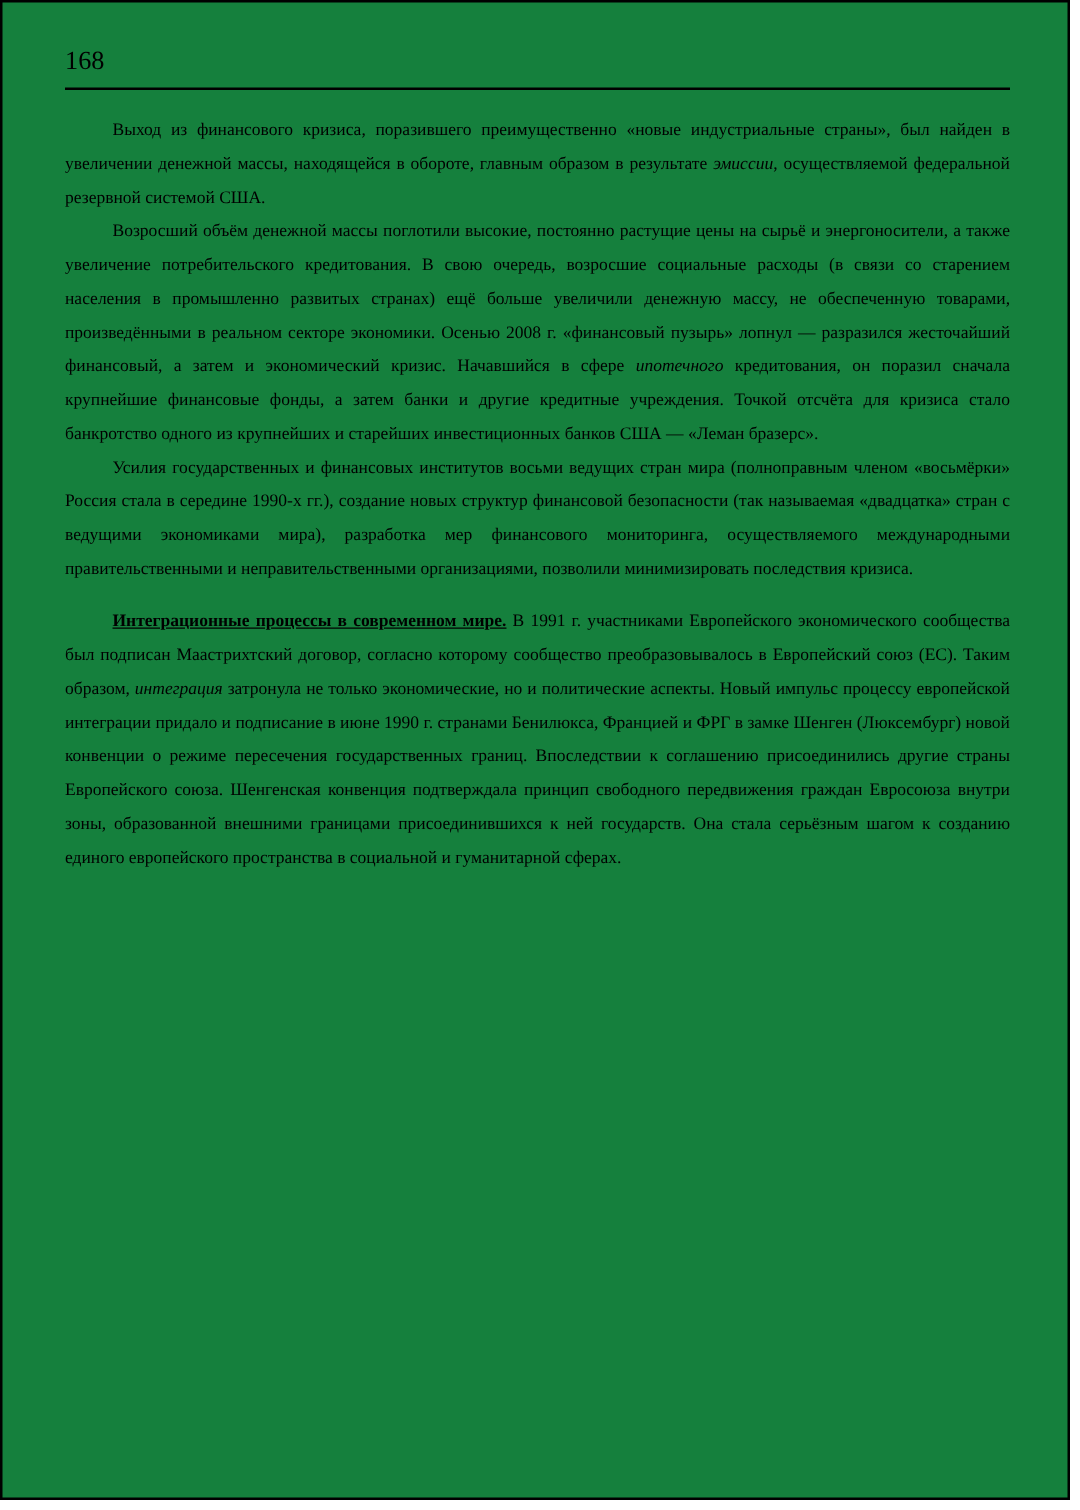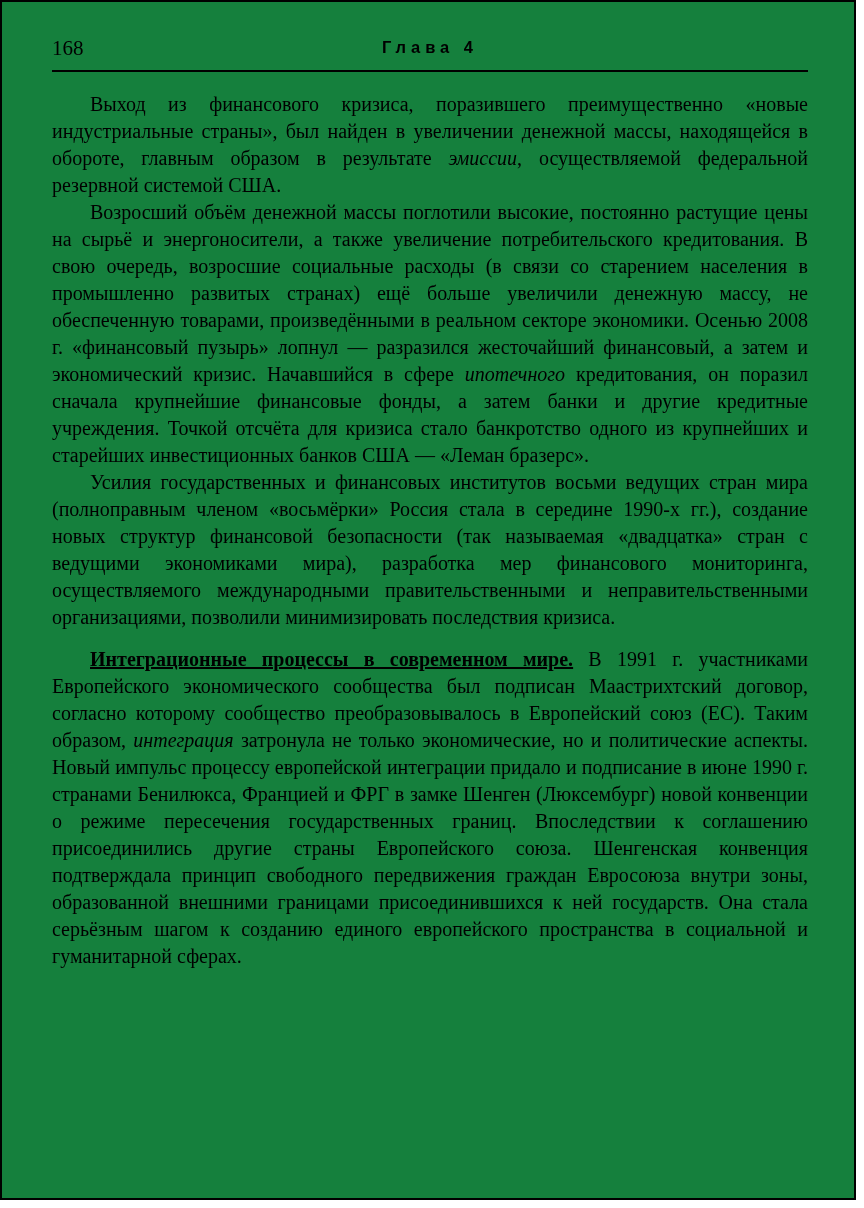--- a/index.html
+++ b/index.html
@@ -39,21 +39,21 @@
     right: 0;
     top: 2px;
     text-align: center;
     font-family: "Liberation Sans", "DejaVu Sans", sans-serif;
     font-weight: bold;
     font-size: 16.5px;
     letter-spacing: 5px;
   }
   .page-body {
     margin-top: 19px;
-    font-size: 20px;
+    font-size: 14px;
     line-height: 27px;
     text-align: justify;
     hyphens: auto;
     -webkit-hyphens: auto;
   }
   .para {
     margin: 0;
     text-indent: 38px;
   }
   .para.spaced {
@@ -62,21 +62,20 @@
   .run-normal { font-style: normal; font-weight: normal; }
   .run-italic { font-style: italic; }
   .run-bold   { font-weight: bold; text-decoration: underline; }
 </style>
 </head>
 <body>
 
 <div class="page-frame">
   <header class="page-header">
     <span class="page-number">168</span>
-    <span class="chapter-title">Глава 4</span>
   </header>
   <main class="page-body" id="page-body">
       <p class="para"><span class="run-normal">Выход из финансового кризиса, поразившего преимущественно «новые индустриальные страны», был найден в увеличении денежной массы, находящейся в обороте, главным образом в результате </span><span class="run-italic">эмиссии</span><span class="run-normal">, осуществляемой федеральной резервной системой США.</span></p>
       <p class="para"><span class="run-normal">Возросший объём денежной массы поглотили высокие, постоянно растущие цены на сырьё и энергоносители, а также увеличение потребительского кредитования. В свою очередь, возросшие социальные расходы (в связи со старением населения в промышленно развитых странах) ещё больше увеличили денежную массу, не обеспеченную товарами, произведёнными в реальном секторе экономики. Осенью 2008 г. «финансовый пузырь» лопнул — разразился жесточайший финансовый, а затем и экономический кризис. Начавшийся в сфере </span><span class="run-italic">ипотечного</span><span class="run-normal"> кредитования, он поразил сначала крупнейшие финансовые фонды, а затем банки и другие кредитные учреждения. Точкой отсчёта для кризиса стало банкротство одного из крупнейших и старейших инвестиционных банков США — «Леман бразерс».</span></p>
       <p class="para"><span class="run-normal">Усилия государственных и финансовых институтов восьми ведущих стран мира (полноправным членом «восьмёрки» Россия стала в середине 1990-х гг.), создание новых структур финансовой безопасности (так называемая «двадцатка» стран с ведущими экономиками мира), разработка мер финансового мониторинга, осуществляемого международными правительственными и неправительственными организациями, позволили минимизировать последствия кризиса.</span></p>
       <p class="para spaced"><span class="run-bold">Интеграционные процессы в современном мире.</span><span class="run-normal"> В 1991 г. участниками Европейского экономического сообщества был подписан Маастрихтский договор, согласно которому сообщество преобразовывалось в Европейский союз (ЕС). Таким образом, </span><span class="run-italic">интеграция</span><span class="run-normal"> затронула не только экономические, но и политические аспекты. Новый импульс процессу европейской интеграции придало и подписание в июне 1990 г. странами Бенилюкса, Францией и ФРГ в замке Шенген (Люксембург) новой конвенции о режиме пересечения государственных границ. Впоследствии к соглашению присоединились другие страны Европейского союза. Шенгенская конвенция подтверждала принцип свободного передвижения граждан Евросоюза внутри зоны, образованной внешними границами присоединившихся к ней государств. Она стала серьёзным шагом к созданию единого европейского пространства в социальной и гуманитарной сферах.</span></p>
     </main>
 </div>
 
 </body></html>

